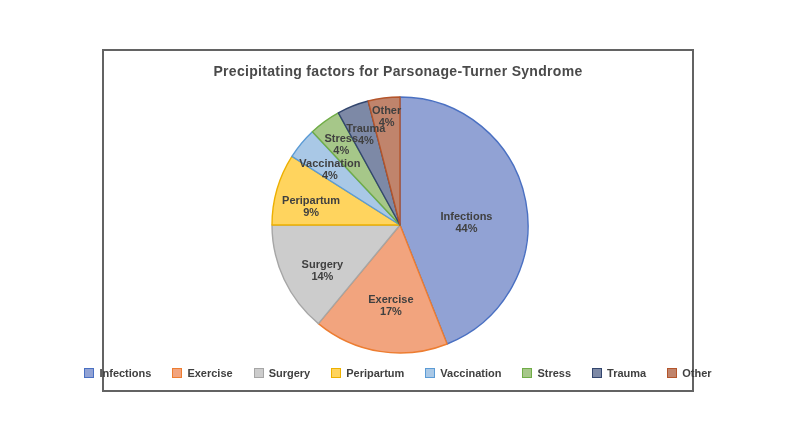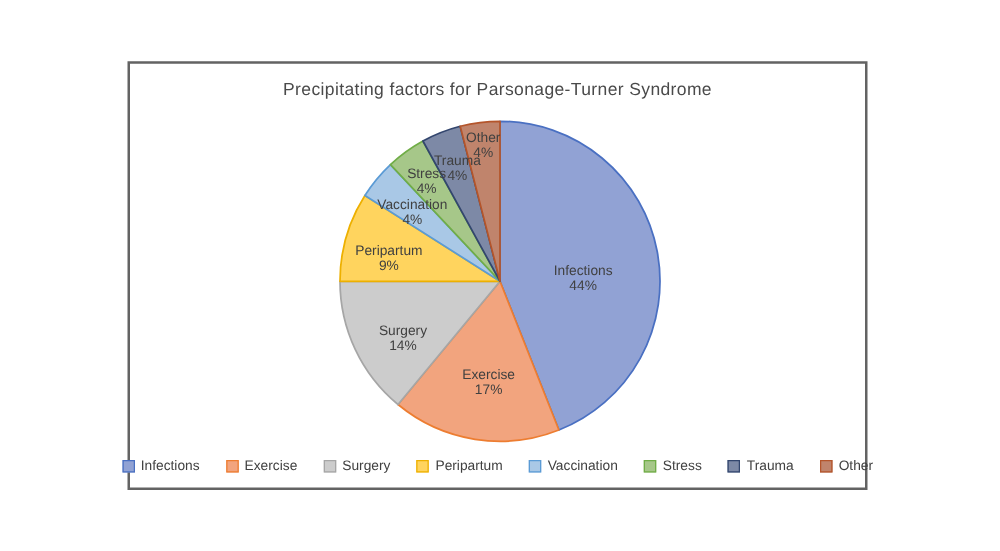--- a/index.html
+++ b/index.html
@@ -9,20 +9,21 @@
     width: 800px;
     height: 441px;
     overflow: hidden;
     font-family: "Liberation Sans", "DejaVu Sans", sans-serif;
   }
   .stage {
     position: relative;
     width: 800px;
     height: 432px;
     background: #ffffff;
+    font-weight: bold;
   }
   .chart-box {
     position: absolute;
     left: 102px;
     top: 49px;
     width: 592px;
     height: 343px;
     box-sizing: border-box;
     border: 2px solid #636363;
     background: #ffffff;

